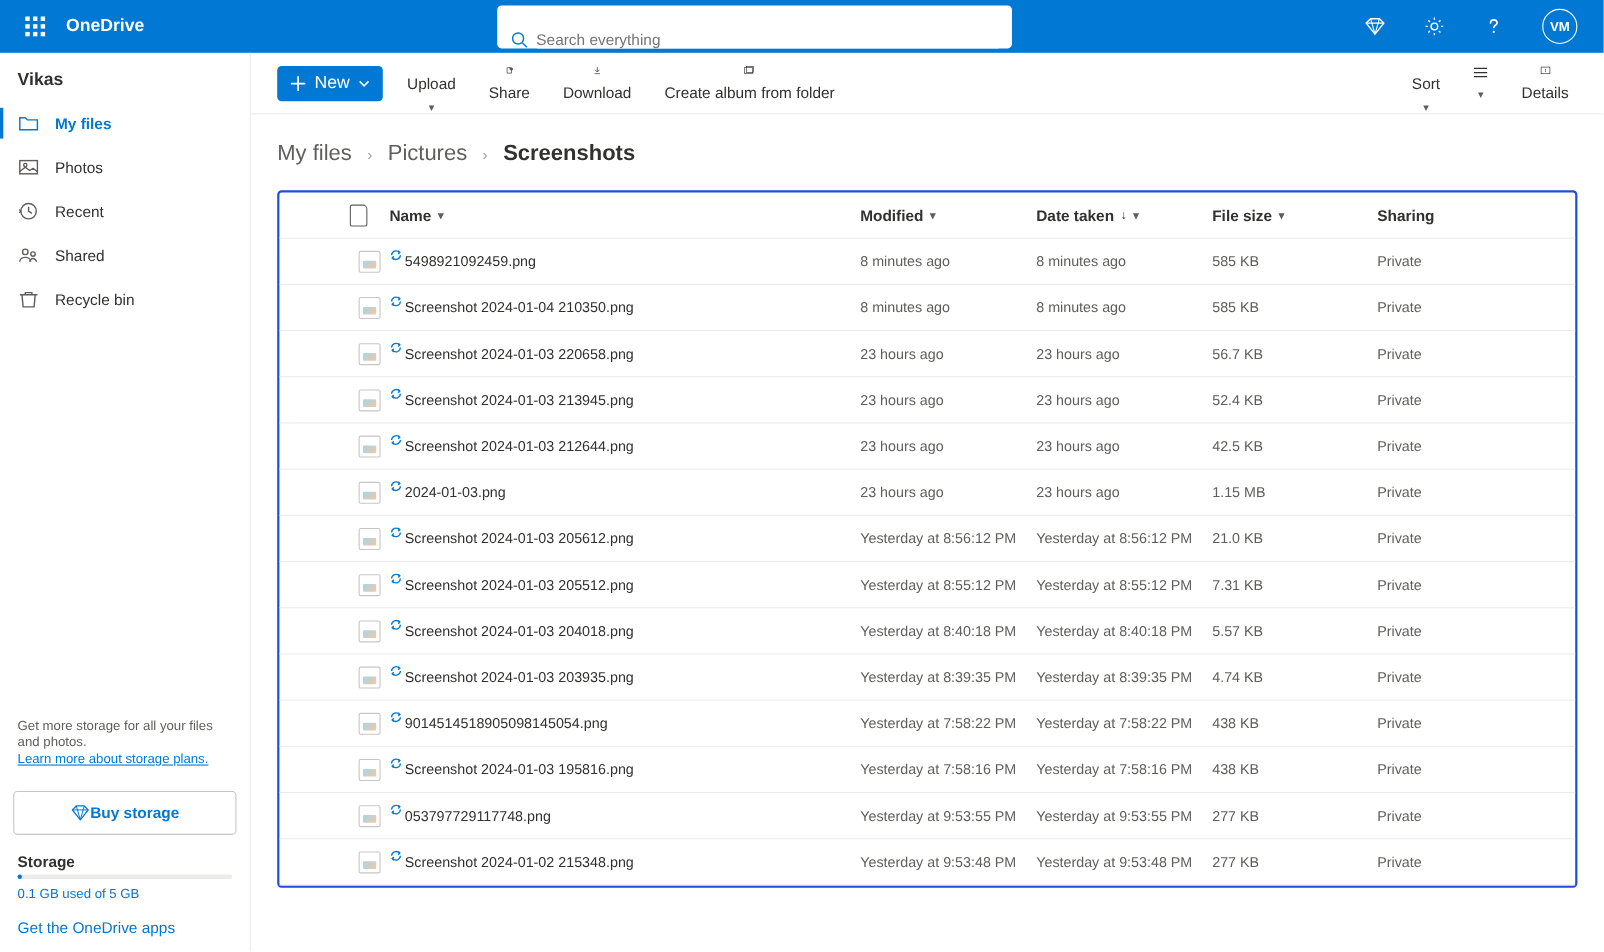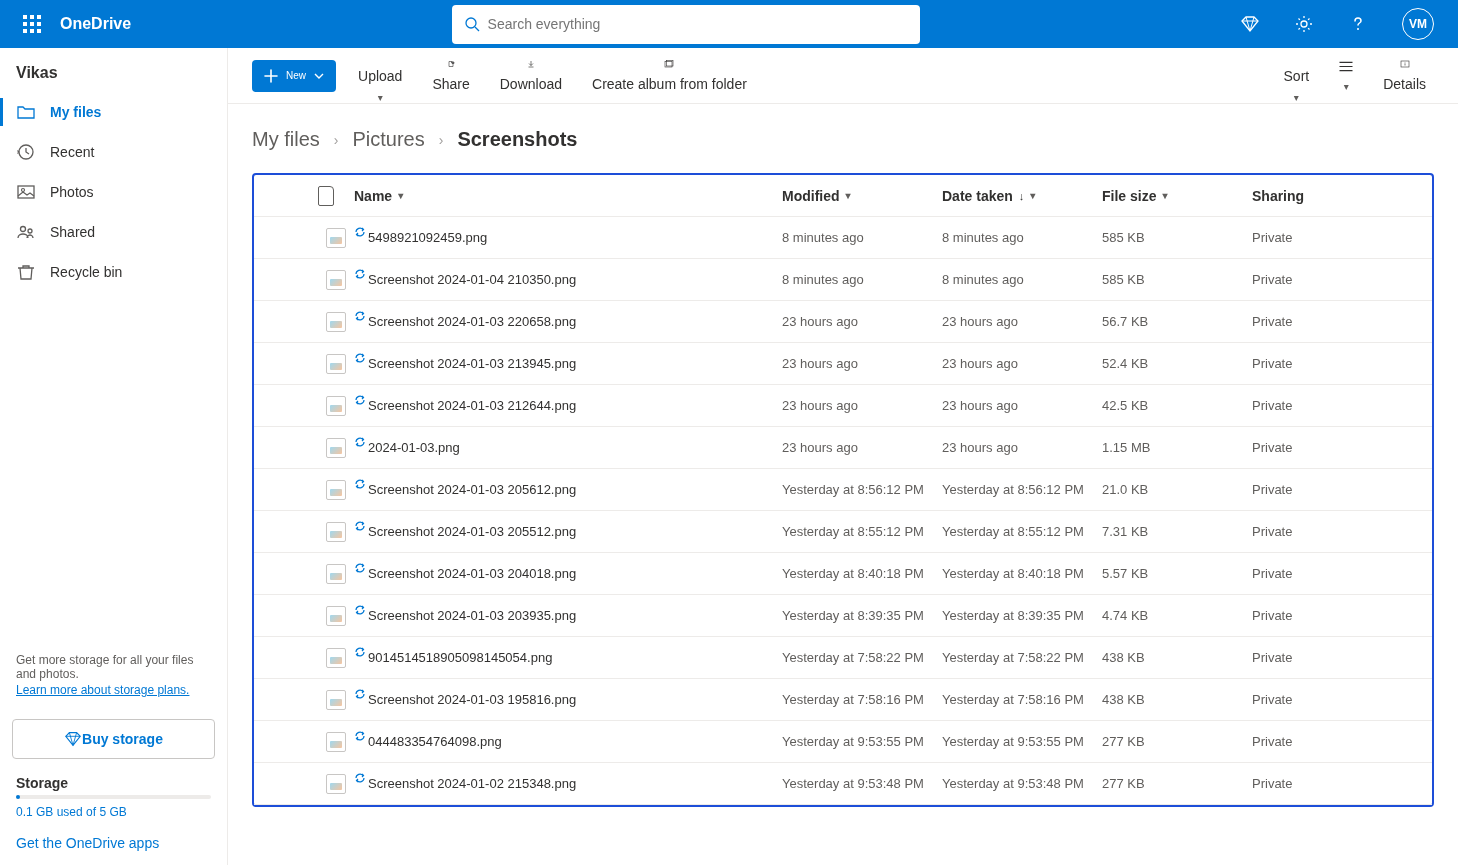--- a/index.html
+++ b/index.html
@@ -5,21 +5,21 @@
 * { margin: 0; padding: 0; box-sizing: border-box; font-family: "Segoe UI", -apple-system, BlinkMacSystemFont, sans-serif; }
 body { font-size: 14px; color: #323130; background: #fff; overflow: hidden; }
 
 
 .header { height: 48px; background: #0078d4; color: #fff; display: flex; align-items: center; padding: 4px 8px; }
 .waffle { width: 48px; height: 48px; display: flex; align-items: center; justify-content: center; cursor: pointer; }
 .waffle-grid { display: grid; grid-template-columns: repeat(3,4px); gap: 3px; }
 .waffle-grid span { width:4px; height:4px; background:#fff; }
 .app-name { font-size: 16px; font-weight: 600; margin-left: 4px; }
 .search-wrap { flex: 1; display: flex; justify-content: center; }
-.search-box { width: 468px; height: 39px; background: #fff; border-radius: 4px; display: flex; align-items: center; padding: 0 12px; }
+.search-box { width: 468px; height: 39px; background: #fff; border-radius: 4px; display: flex; align-items: flex-end; padding: 0 12px; }
 .search-box input { border: none; outline: none; flex: 1; font-size: 14px; color: #605e5c; margin-left: 8px; }
 .header-actions { display: flex; align-items: center; gap: 6px; }
 .header-icon { width: 48px; height: 36px; display:flex; align-items:center; justify-content:flex-start; cursor:pointer;font-weight:bold; }
 .avatar { width:32px; height:32px; border:1px solid #fff; border-radius:50%; display:flex; align-items:center; justify-content:center; font-size:12px; color:#fff; }
 
 
 .layout { display: flex; height: calc(100vh - 48px); }
 .sidebar { width: 228px; border-right: 1px solid #edebe9; display: flex; flex-direction: column; padding-top: 16px; }
 .sidebar-owner { font-weight: 600; font-size: 16px; padding: 0 16px 10px; }
 .nav-list { list-style: none; }
@@ -36,21 +36,21 @@
 .buy-storage-btn { margin: 10px 12px; height:40px; border:1px solid #c8c6c4; border-radius:4px; background:#fff; display:flex; align-items:center; justify-content:center; gap:0; color:#0078d4; font-weight:600; cursor:pointer; font-size:14px; }
 .storage-title { font-weight:600; color:#323130; padding: 6px 16px 4px; font-size:14px; }
 .storage-bar { height:4px; background:#edebe9; margin:0 16px 6px; border-radius:2px; position:relative; }
 .storage-bar::after { content:""; position:absolute; left:0; top:0; bottom:0; width:2%; background:#0078d4; border-radius:2px; }
 .storage-used { padding: 0 16px 8px; font-size:12px; color:#0078d4; }
 .get-apps { padding: 8px 16px 14px; color:#0078d4; font-size:14px; cursor:pointer; }
 
 
 .main { flex:1; display:flex; flex-direction:column; overflow:hidden; }
 .toolbar { height: 56px; display:flex; align-items:center; padding: 0 24px; border-bottom:1px solid #edebe9; gap: 14px; }
-.btn-new { background:#0078d4; color:#fff; border:none; border-radius:4px; height:32px; padding: 0 12px; display:flex; align-items:center; gap:8px; font-size:10px; cursor:pointer; }
+.btn-new { background:#0078d4; color:#fff; border:none; border-radius:4px; height:32px; padding: 0 12px; display:flex; align-items:center; gap:8px; font-size:16px; cursor:pointer; }
 .toolbar-btn { background:none; border:none; height:32px; padding:0 8px; display:flex; align-items:center; gap:8px; cursor:pointer; color:#323130; font-size:14px;flex-direction:column; }
 .toolbar-right { margin-left:auto; display:flex; align-items:center; gap:12px; }
 
 .content { flex:1; overflow-y:auto; padding: 24px 24px 0; }
 .breadcrumb { display:flex; align-items:center; gap:14px; font-size:20px; margin-bottom:22px; }
 .breadcrumb .bc-link { color:#605e5c; cursor:pointer; }
 .breadcrumb .bc-sep { color:#a19f9d; font-size:14px; }
 .breadcrumb .bc-current { font-weight:600; color:#323130; }
 
 .file-table { border:2px solid #1d4ed8; border-radius:4px; }
@@ -131,36 +131,36 @@
           <span class="nav-icon">
             <svg width="20" height="20" viewBox="0 0 20 20" fill="none">
               <path d="M2 5h5l2 2h9v9H2z" stroke="currentColor" stroke-width="1.3"></path>
             </svg>
           </span>
           <span>My files</span>
         </li>
         <li class="nav-item">
           <span class="nav-icon">
             <svg width="20" height="20" viewBox="0 0 20 20" fill="none">
-              <circle cx="10" cy="10" r="7" stroke="currentColor" stroke-width="1.3"></circle>
-              <path d="M10 6v4l3 2" stroke="currentColor" stroke-width="1.3"></path>
-              <path d="M3 10l-1.5-1.5M3 10l-1.5 1.5" stroke="currentColor" stroke-width="1.3"></path>
+              <rect x="2" y="4" width="16" height="12" stroke="currentColor" stroke-width="1.3"></rect>
+              <circle cx="7" cy="8" r="1.5" stroke="currentColor" stroke-width="1.2"></circle>
+              <path d="M2 14l5-4 4 3 3-2 4 3" stroke="currentColor" stroke-width="1.2"></path>
             </svg>
           </span>
-          <span>Recent</span>
+          <span>Photos</span>
         </li>
         <li class="nav-item">
           <span class="nav-icon">
             <svg width="20" height="20" viewBox="0 0 20 20" fill="none">
-              <rect x="2" y="4" width="16" height="12" stroke="currentColor" stroke-width="1.3"></rect>
-              <circle cx="7" cy="8" r="1.5" stroke="currentColor" stroke-width="1.2"></circle>
-              <path d="M2 14l5-4 4 3 3-2 4 3" stroke="currentColor" stroke-width="1.2"></path>
+              <circle cx="10" cy="10" r="7" stroke="currentColor" stroke-width="1.3"></circle>
+              <path d="M10 6v4l3 2" stroke="currentColor" stroke-width="1.3"></path>
+              <path d="M3 10l-1.5-1.5M3 10l-1.5 1.5" stroke="currentColor" stroke-width="1.3"></path>
             </svg>
           </span>
-          <span>Photos</span>
+          <span>Recent</span>
         </li>
         <li class="nav-item">
           <span class="nav-icon">
             <svg width="20" height="20" viewBox="0 0 20 20" fill="none">
               <circle cx="7" cy="7" r="2.5" stroke="currentColor" stroke-width="1.3"></circle>
               <circle cx="14" cy="9" r="2" stroke="currentColor" stroke-width="1.3"></circle>
               <path d="M2 16c0-3 3-4 5-4s5 1 5 4M11 16c0-2 2-3 3-3s3 1 3 3" stroke="currentColor" stroke-width="1.3"></path>
             </svg>
           </span>
           <span>Shared</span>
@@ -503,21 +503,21 @@
             <div class="table-row">
     <div></div>
     <div class="file-icon-wrap">
                 <div class="file-icon"></div>
               </div>
     <div class="col-name">
       <svg class="sync-marker" width="12" height="12" viewBox="0 0 12 12">
                   <path d="M2 6a4 4 0 0 1 7-2.5M10 6a4 4 0 0 1-7 2.5" stroke="#0078d4" stroke-width="1.2" fill="none"></path>
                   <path d="M8 2l1.5 1.5L8 5M4 10L2.5 8.5 4 7" stroke="#0078d4" stroke-width="1.2" fill="none"></path>
                 </svg>
-      <span>044483354764098.png</span>
+      <span>053797729117748.png</span>
     </div>
     <div class="col-meta">Yesterday at 9:53:55 PM</div>
     <div class="col-meta">Yesterday at 9:53:55 PM</div>
     <div class="col-meta">277 KB</div>
     <div class="col-meta">Private</div>
   </div>
             <div class="table-row">
     <div></div>
     <div class="file-icon-wrap">
                 <div class="file-icon"></div>

